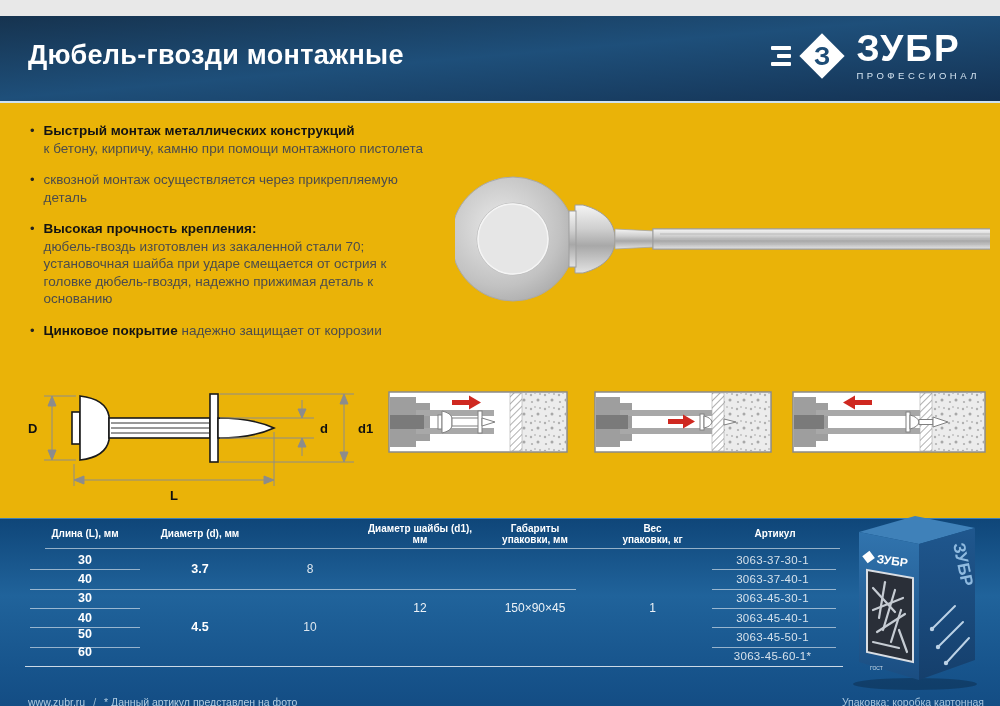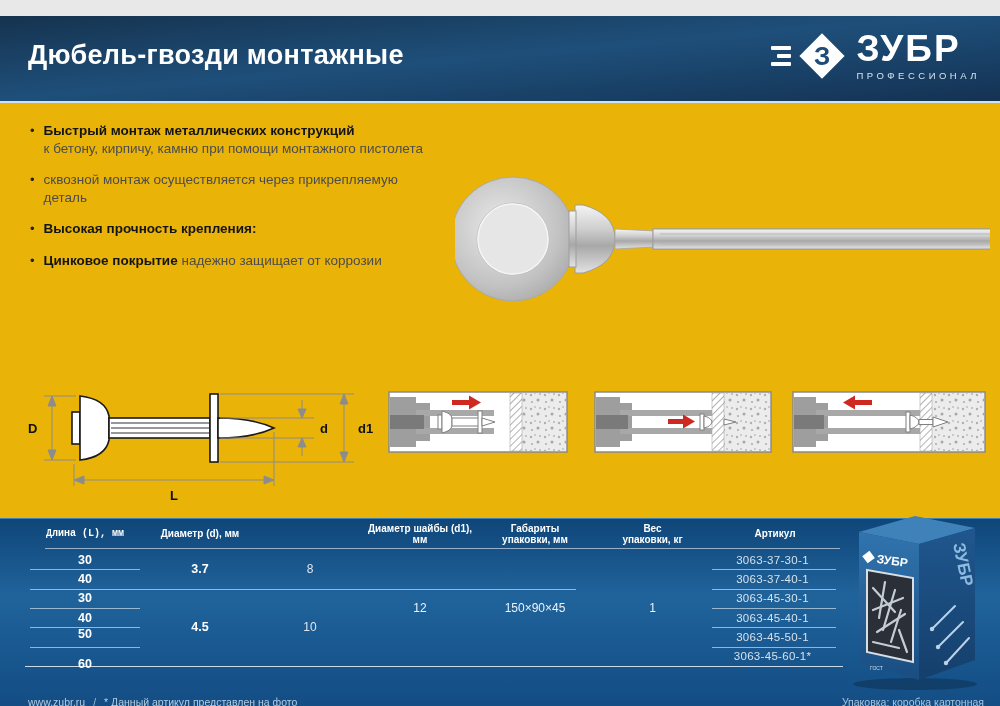--- a/index.html
+++ b/index.html
@@ -95,21 +95,21 @@
       <span class="feature-body">к бетону, кирпичу, камню при помощи монтажного пистолета</span></div>
     </div>
     <div class="feature">
       <span class="bullet">•</span>
       <div>
       <span class="feature-body">сквозной монтаж осуществляется через прикрепляемую деталь</span></div>
     </div>
     <div class="feature">
       <span class="bullet">•</span>
       <div><span class="feature-title">Высокая прочность крепления:</span>
-      </div>
+      <span class="feature-body">дюбель-гвоздь изготовлен из закаленной стали 70; установочная шайба при ударе смещается от острия к головке дюбель-гвоздя, надежно прижимая деталь к основанию</span></div>
     </div>
     <div class="feature inline">
       <span class="bullet">•</span>
       <div><span class="feature-title">Цинковое покрытие</span>
       <span class="feature-body">надежно защищает от коррозии</span></div>
     </div>
   </div>
 
   <svg class="photo-svg" width="535" height="180" viewBox="0 0 535 180">
     <defs>
@@ -308,36 +308,36 @@
       <path d="M141,26 L156,31 L141,36 Z"></path>
     </g>
     <g fill="#cf2820">
       <path d="M63,4.5 L51,11.5 L63,18.5 Z"></path>
         <rect x="63" y="9" width="17" height="5"></rect>
     </g>
   </svg>
 
   <div class="blue-region">
 
-    <div class="th" style="left:25px;width:120px;font-family:Liberation Mono, monospace;">Длина (L), мм</div>
+    <div class="th" style="left:25px;width:120px;">Длина (L), мм</div>
     <div class="th" style="left:145px;width:110px;">Диаметр (d), мм</div>
     <div class="th" style="left:365px;width:110px;">Диаметр шайбы (d1), мм</div>
     <div class="th" style="left:475px;width:120px;">Габариты
 упаковки, мм</div>
     <div class="th" style="left:595px;width:115px;">Вес
 упаковки, кг</div>
     <div class="th" style="left:710px;width:130px;">Артикул</div>
     <div class="hline" style="left:45px;top:29px;width:795px;"></div>
 
     <div class="cell cell-L" style="left:25px;top:31px;width:120px;height:19.3px;">30</div>
     <div class="cell cell-L" style="left:25px;top:50.3px;width:120px;height:19.3px;">40</div>
     <div class="cell cell-L" style="left:25px;top:69.6px;width:120px;height:19.3px;">30</div>
     <div class="cell cell-L" style="left:25px;top:88.9px;width:120px;height:19.3px;">40</div>
     <div class="cell cell-L" style="left:25px;top:108.2px;width:120px;height:14px;">50</div>
-    <div class="cell cell-L" style="left:25px;top:135px;width:120px;height:19.3px;">60</div>
+    <div class="cell cell-L" style="left:25px;top:123px;width:120px;height:19.3px;">60</div>
 
     <div class="cell cell-d" style="left:145px;top:31px;width:110px;height:38.6px;">3.7</div>
     <div class="cell cell-d" style="left:145px;top:69.6px;width:110px;height:77.2px;">4.5</div>
     <div class="cell cell-D" style="left:255px;top:31px;width:110px;height:38.6px;">8</div>
     <div class="cell cell-D" style="left:255px;top:69.6px;width:110px;height:77.2px;">10</div>
 
     <div class="cell cell-mid" style="left:365px;top:31px;width:110px;height:115.8px;">12</div>
     <div class="cell cell-mid" style="left:475px;top:31px;width:120px;height:115.8px;">150×90×45</div>
     <div class="cell cell-mid" style="left:595px;top:31px;width:115px;height:115.8px;">1</div>
 

